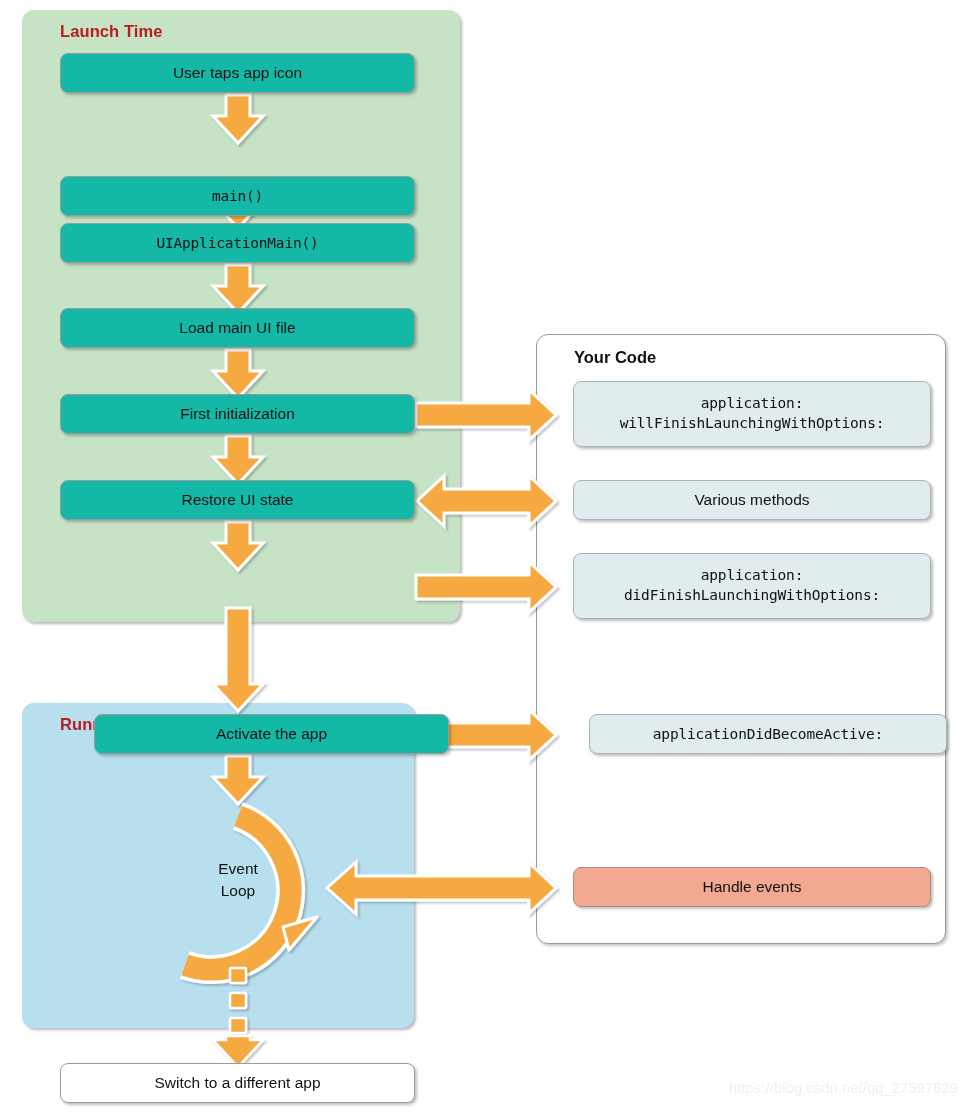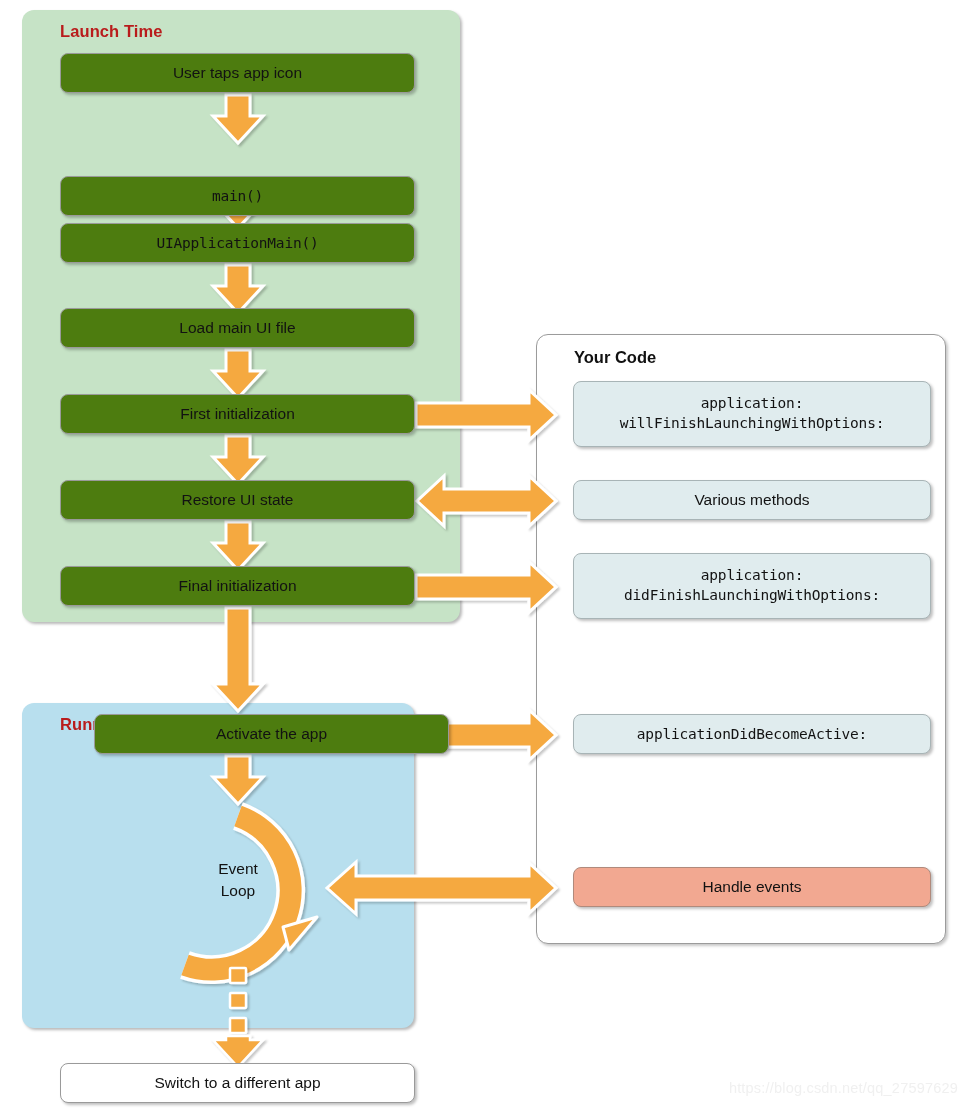--- a/index.html
+++ b/index.html
@@ -77,21 +77,21 @@
     box-shadow: 2px 2px 3px rgba(0,0,0,0.25);
     font-size: 15.5px;
     color: #121212;
     line-height: 1.25;
     padding: 0 8px;
   }
   .node-step {
     left: 60px;
     width: 355px;
     height: 40px;
-    background: #4d7c0f;
+    background: #14b8a6;
   }
   .node-plain {
     left: 60px;
     width: 355px;
     height: 40px;
     background: #ffffff;
   }
   .node-code {
     left: 573px;
     width: 358px;
@@ -206,32 +206,31 @@
       <path d="M226 1036 h24 v4 h13 l-25 27 l-25 -27 h13 z"></path>
     </g>
   </svg>
 
   <div class="abs node node-step" style="top:53px;">User taps app icon</div>
   <div class="abs node node-step mono" style="top:138px;margin-top:38px;">main()</div>
   <div class="abs node node-step mono" style="top:223px;">UIApplicationMain()</div>
   <div class="abs node node-step" style="top:308px;">Load main UI file</div>
   <div class="abs node node-step" style="top:394px;">First initialization</div>
   <div class="abs node node-step" style="top:480px;">Restore UI state</div>
-  <div class="abs node node-step" style="top:566px;">Final initialization</div>
 
   <div class="abs node node-step" style="top:714px;margin-left:34px;">Activate the app</div>
 
   <div class="abs loop-label">Event
 Loop</div>
 
   <div class="abs node node-plain" style="top:1063px;text-align:right;">Switch to a different app</div>
 
   <div class="abs node node-code tall mono two-line" style="top:381px;">application:
 willFinishLaunchingWithOptions:</div>
   <div class="abs node node-code short" style="top:480px;">Various methods</div>
   <div class="abs node node-code tall mono two-line" style="top:553px;">application:
 didFinishLaunchingWithOptions:</div>
-  <div class="abs node node-code short mono" style="top:714px;">applicationDidBecomeActive:</div>
+  <div class="abs node node-code short mono" style="top:714px;margin-left:16px;">applicationDidBecomeActive:</div>
   <div class="abs node node-events" style="top:867px;">Handle events</div>
 
   <div class="abs watermark">https://blog.csdn.net/qq_27597629</div>
 
 </div>
 
 </body></html>

